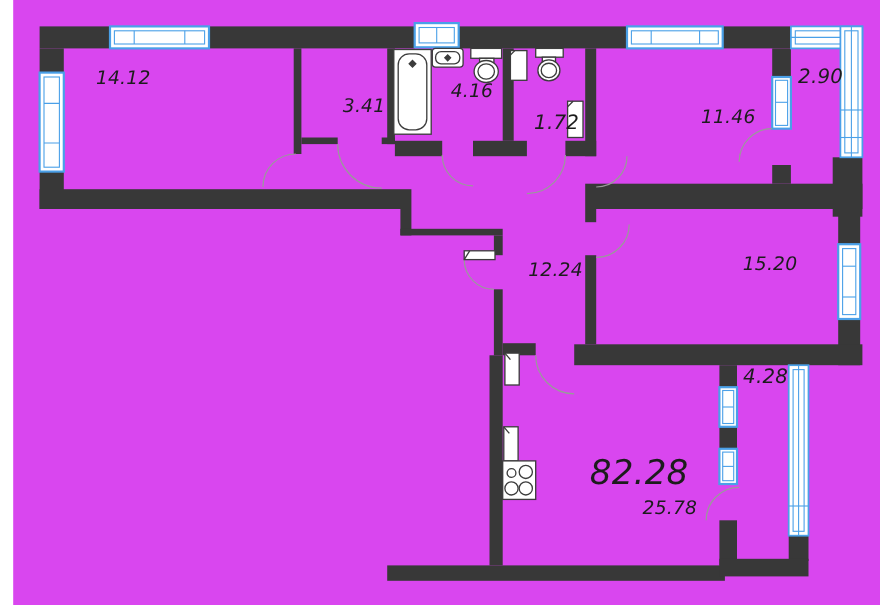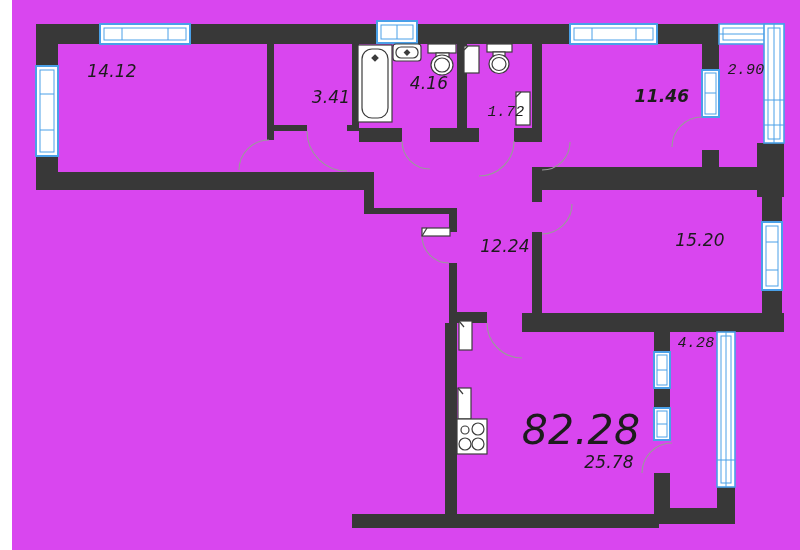--- a/index.html
+++ b/index.html
@@ -1,22 +1,22 @@
 <!DOCTYPE html>
 <html><head>
 <meta charset="utf-8">
 <style>
   html,body{margin:0;padding:0;background:#ffffff;}
   .stage{position:relative;width:800px;height:550px;background:#d946ef;overflow:hidden;
          font-family:"DejaVu Sans","Liberation Sans",sans-serif;margin-left:12px;}
   .plan-svg{position:absolute;left:0;top:0;}
   .lbl{position:absolute;transform:translate(-50%,-50%);font-style:italic;
        font-size:17px;color:#1c1c1c;white-space:nowrap;letter-spacing:0.2px;}
-  .lbl.small{font-size:15px;font-family:Liberation Mono, monospace;}
-  .lbl.total{font-size:41px;}
+  .lbl.small{font-size:18px;}
+  .lbl.total{font-size:31px;}
 </style>
 </head>
 <body>
 
 <div class="stage">
   <svg class="plan-svg" width="800" height="550" viewBox="0 0 800 550">
 
     <g fill="#383838" stroke="none">
 
       <rect x="24" y="24" width="64" height="20"></rect>
@@ -223,20 +223,20 @@
         <circle cx="453" cy="444" r="6"></circle>
         <circle cx="466" cy="444" r="6"></circle>
       </g>
     </g>
   </svg>
 
   <div class="lbl" style="left:100px; top:71px;">14.12</div>
   <div class="lbl" style="left:319px; top:97px;">3.41</div>
   <div class="lbl" style="left:417px; top:83px;">4.16</div>
   <div class="lbl small" style="left:494px; top:112px;">1.72</div>
-  <div class="lbl" style="left:650px; top:96px;font-weight:bold;">11.46</div>
+  <div class="lbl" style="left:650px; top:107px;">11.46</div>
   <div class="lbl small" style="left:734px; top:70px;">2.90</div>
   <div class="lbl" style="left:688px; top:240px;">15.20</div>
   <div class="lbl" style="left:493px; top:246px;text-align:center;">12.24</div>
   <div class="lbl small" style="left:684px; top:343px;text-align:center;">4.28</div>
   <div class="lbl total" style="left:569px; top:430px;">82.28</div>
   <div class="lbl" style="left:597px; top:462px;">25.78</div>
 </div>
 
 </body></html>

